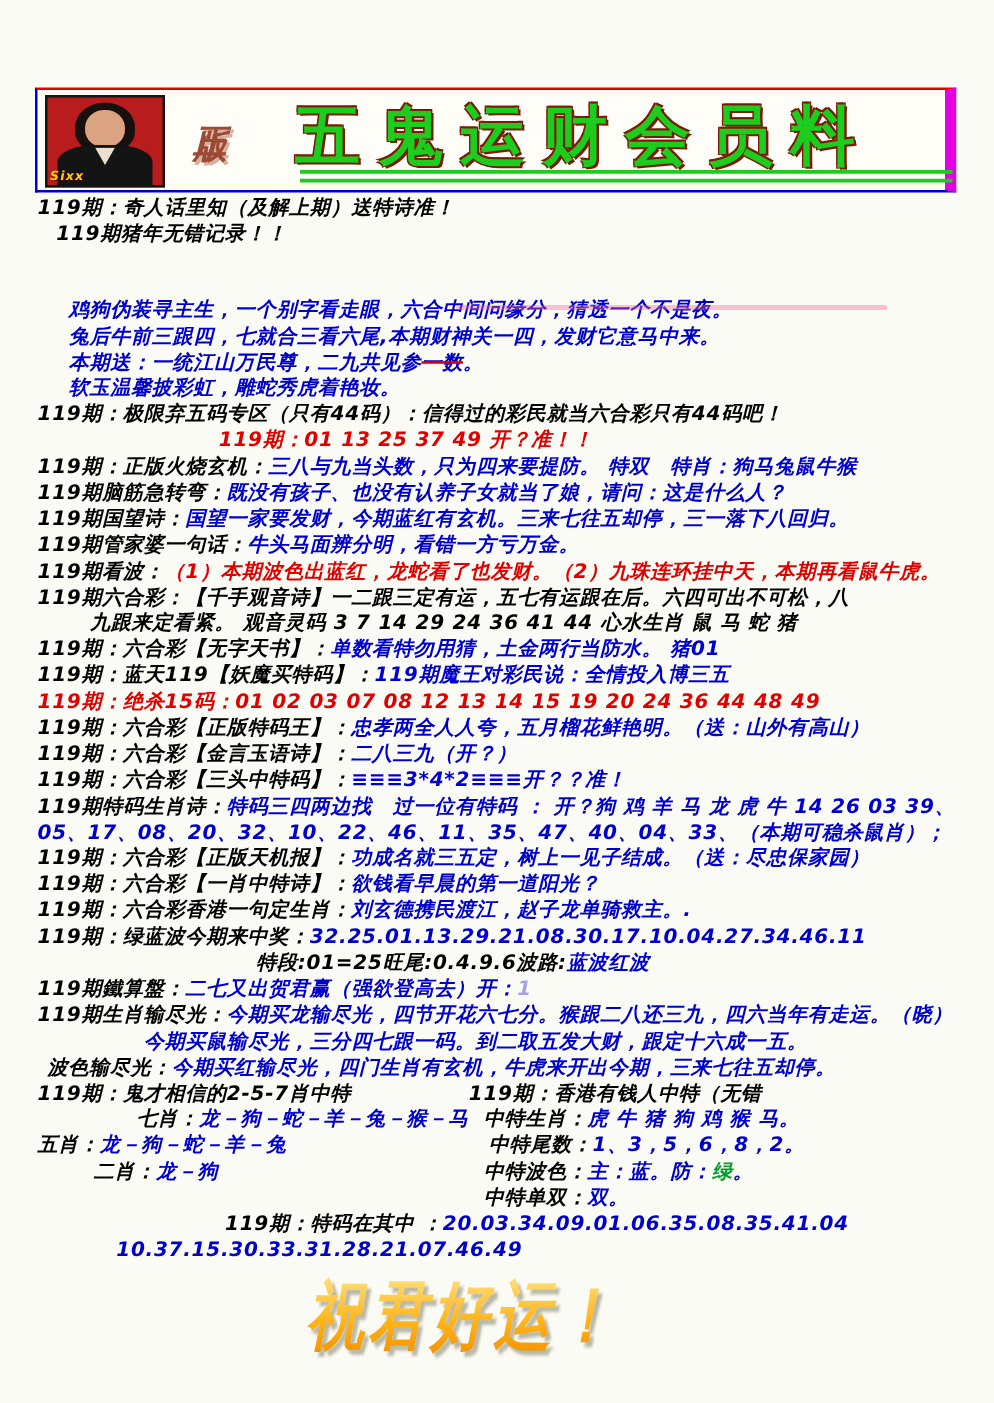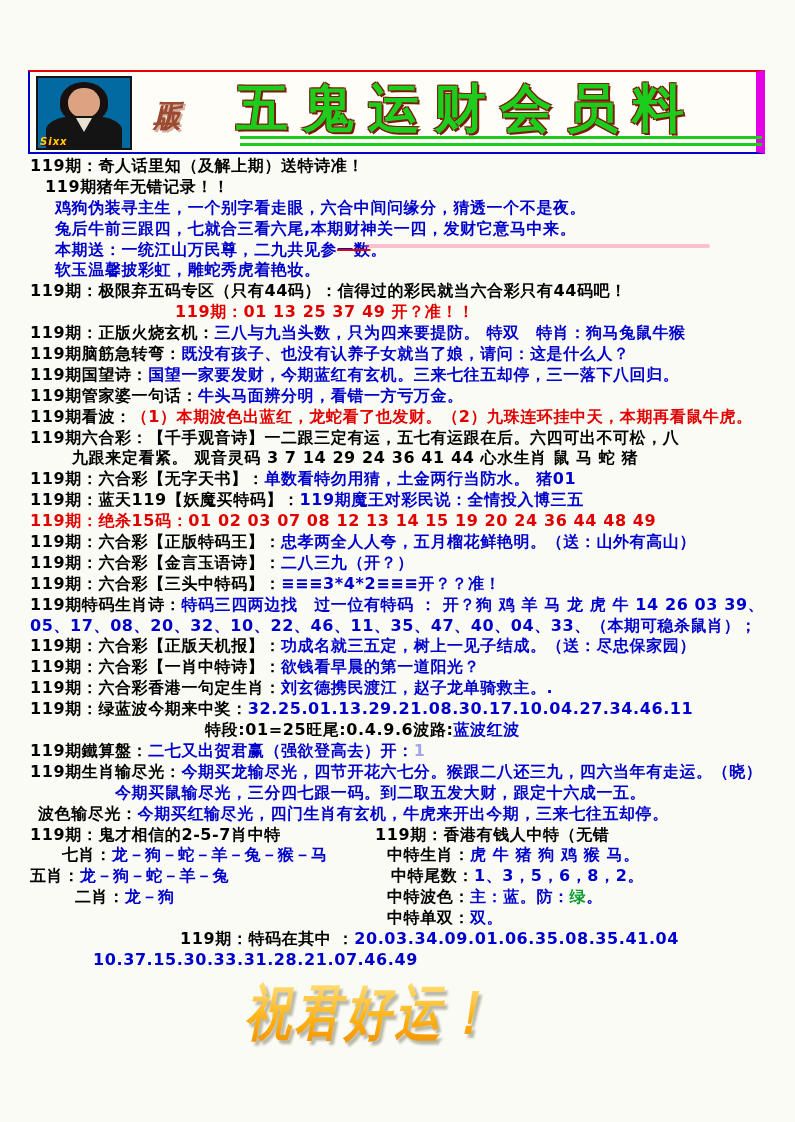--- a/index.html
+++ b/index.html
@@ -15,21 +15,21 @@
     margin:70px 30px 0 28px;
     height:80px;
     background:#fffdf8;
     border-top:2px solid #e60000;
     border-left:2px solid #0000cc;
     border-bottom:2px solid #0000cc;
     border-right:9px solid #e400e4;
   }
   .photo{
     position:absolute;left:6px;top:4px;width:92px;height:70px;
-    background:#0369a1;border:2px solid #151515;overflow:hidden;
+    background:#b91c1c;border:2px solid #151515;overflow:hidden;
   }
   .photo .hair{position:absolute;left:22px;top:4px;width:48px;height:40px;background:#17100e;border-radius:50% 50% 42% 42%;}
   .photo .face{position:absolute;left:30px;top:10px;width:32px;height:30px;background:#dca383;border-radius:48%;}
   .photo .body{position:absolute;left:8px;top:38px;width:76px;height:34px;background:#141414;border-radius:40% 40% 0 0;}
   .photo .collar{position:absolute;left:38px;top:40px;width:16px;height:14px;background:#e8e0d0;clip-path:polygon(0 0,100% 0,50% 100%);}
   .photo .cap{
     position:absolute;left:2px;bottom:1px;font-size:10px;font-style:italic;
     color:#ffd400;letter-spacing:1px;text-shadow:1px 1px 0 #5c0000;
   }
   .brand{
@@ -41,21 +41,21 @@
   .title{
     position:absolute;left:206px;top:2px;
     font-size:52px;letter-spacing:14px;color:#1dcd1d;white-space:nowrap;
     text-shadow:2px 2px 0 #7c1907,-1px -1px 0 #7c1907,1px -1px 0 #7c1907,-1px 1px 0 #7c1907;
     font-family:Liberation Serif, serif;
   }
   .uline{position:absolute;left:210px;width:522px;height:3px;background:#1dcd1d;}
   .ul1{top:64px;} .ul2{top:71px;}
   
   .content{position:relative;padding:2px 0 0 30px;}
-  .ln{height:20.9px;line-height:20.9px;font-size:16px;white-space:nowrap;letter-spacing:0.6px;}
+  .ln{height:20.9px;line-height:20.9px;font-size:16px;white-space:nowrap;letter-spacing:0.6px;font-style:italic;}
   .c-k{color:#000000;}
   .c-b{color:#0000cc;}
   .c-r{color:#e00000;}
   .c-g{color:#089b2f;}
   .c-bs{color:#0000cc;text-decoration:line-through;text-decoration-color:#e00000;text-decoration-thickness:2px;}
   .c-ft{color:rgba(0,0,204,0.35);}
   .artifact{
     position:absolute;left:365px;top:90px;width:345px;height:4px;
     background:rgba(255,95,140,0.38);border-radius:2px;
   }
@@ -89,21 +89,21 @@
   <div class="title">五鬼运财会员料</div>
   <div class="uline ul1"></div>
   <div class="uline ul2"></div>
 </div>
 
 <div class="content">
   <div class="artifact"></div>
   <div>
       <div class="ln"><span class="c-k">119期：奇人话里知（及解上期）送特诗准！</span></div>
       <div class="ln" style="margin-left: 15px;"><span class="c-k">119期猪年无错记录！！</span></div>
-      <div class="ln" style="margin-left: 25px;"><span class="c-b">鸡狗伪装寻主生，一个别字看走眼，六合中间问缘分，猜透一个不是夜。</span></div>
+      <div class="ln" style="margin-left: 25px; margin-top: 40px;"><span class="c-b">鸡狗伪装寻主生，一个别字看走眼，六合中间问缘分，猜透一个不是夜。</span></div>
       <div class="ln" style="margin-left: 25px;"><span class="c-b">兔后牛前三跟四，七就合三看六尾,本期财神关一四，发财它意马中来。</span></div>
       <div class="ln" style="margin-left: 25px;"><span class="c-b">本期送：一统江山万民尊，二九共见参</span><span class="c-bs">一数</span><span class="c-b">。</span></div>
       <div class="ln" style="margin-left: 25px;"><span class="c-b">软玉温馨披彩虹，雕蛇秀虎着艳妆。</span></div>
       <div class="ln"><span class="c-k">119期：极限弃五码专区（只有44码）：信得过的彩民就当六合彩只有44码吧！</span></div>
       <div class="ln" style="margin-left: 145px;"><span class="c-r">119期：01 13 25 37 49 开？准！！</span></div>
       <div class="ln"><span class="c-k">119期：正版火烧玄机：</span><span class="c-b">三八与九当头数，只为四来要提防。 特双　特肖：狗马兔鼠牛猴</span></div>
       <div class="ln"><span class="c-k">119期脑筋急转弯：</span><span class="c-b">既没有孩子、也没有认养子女就当了娘，请问：这是什么人？</span></div>
       <div class="ln"><span class="c-k">119期国望诗：</span><span class="c-b">国望一家要发财，今期蓝红有玄机。三来七往五却停，三一落下八回归。</span></div>
       <div class="ln"><span class="c-k">119期管家婆一句话：</span><span class="c-b">牛头马面辨分明，看错一方亏万金。</span></div>
       <div class="ln"><span class="c-k">119期看波：</span><span class="c-r">（1）本期波色出蓝红，龙蛇看了也发财。（2）九珠连环挂中天，本期再看鼠牛虎。</span></div>
@@ -124,21 +124,21 @@
       <div class="ln" style="margin-left: 175px;"><span class="c-k">特段:01=25旺尾:0.4.9.6波路:</span><span class="c-b">蓝波红波</span></div>
       <div class="ln"><span class="c-k">119期鐵算盤：</span><span class="c-b">二七又出贺君赢（强欲登高去）开：</span><span class="c-ft">1</span></div>
       <div class="ln"><span class="c-k">119期生肖输尽光：</span><span class="c-b">今期买龙输尽光，四节开花六七分。猴跟二八还三九，四六当年有走运。（晓）</span></div>
       <div class="ln" style="margin-left: 85px;"><span class="c-b">今期买鼠输尽光，三分四七跟一码。到二取五发大财，跟定十六成一五。</span></div>
       <div class="ln" style="margin-left: 8px;"><span class="c-k">波色输尽光：</span><span class="c-b">今期买红输尽光，四门生肖有玄机，牛虎来开出今期，三来七往五却停。</span></div>
     </div>
 
   <div class="twocol">
     <div class="col-left">
         <div class="ln"><span class="c-k">119期：鬼才相信的2-5-7肖中特</span></div>
-        <div class="ln" style="margin-left: 32px;"><span class="c-k">七肖：</span><span class="c-b">龙－狗－蛇－羊－兔－猴－马</span></div>
+        <div class="ln" style="margin-left: 47px; text-align: right;"><span class="c-k">七肖：</span><span class="c-b">龙－狗－蛇－羊－兔－猴－马</span></div>
         <div class="ln" style=""><span class="c-k">五肖：</span><span class="c-b">龙－狗－蛇－羊－兔</span></div>
         <div class="ln" style="margin-left: 45px;"><span class="c-k">二肖：</span><span class="c-b">龙－狗</span></div>
       </div>
     <div class="col-right">
         <div class="ln"><span class="c-k">119期：香港有钱人中特（无错</span></div>
         <div class="ln" style="margin-left: 12px;"><span class="c-k">中特生肖：</span><span class="c-b">虎 牛 猪 狗 鸡 猴 马。</span></div>
         <div class="ln" style="margin-left: 16px;"><span class="c-k">中特尾数：</span><span class="c-b">1、3，5，6，8，2。</span></div>
         <div class="ln" style="margin-left: 12px;"><span class="c-k">中特波色：</span><span class="c-b">主：蓝。防：</span><span class="c-g">绿</span><span class="c-b">。</span></div>
         <div class="ln" style="margin-left: 12px;"><span class="c-k">中特单双：</span><span class="c-b">双。</span></div>
       </div>

